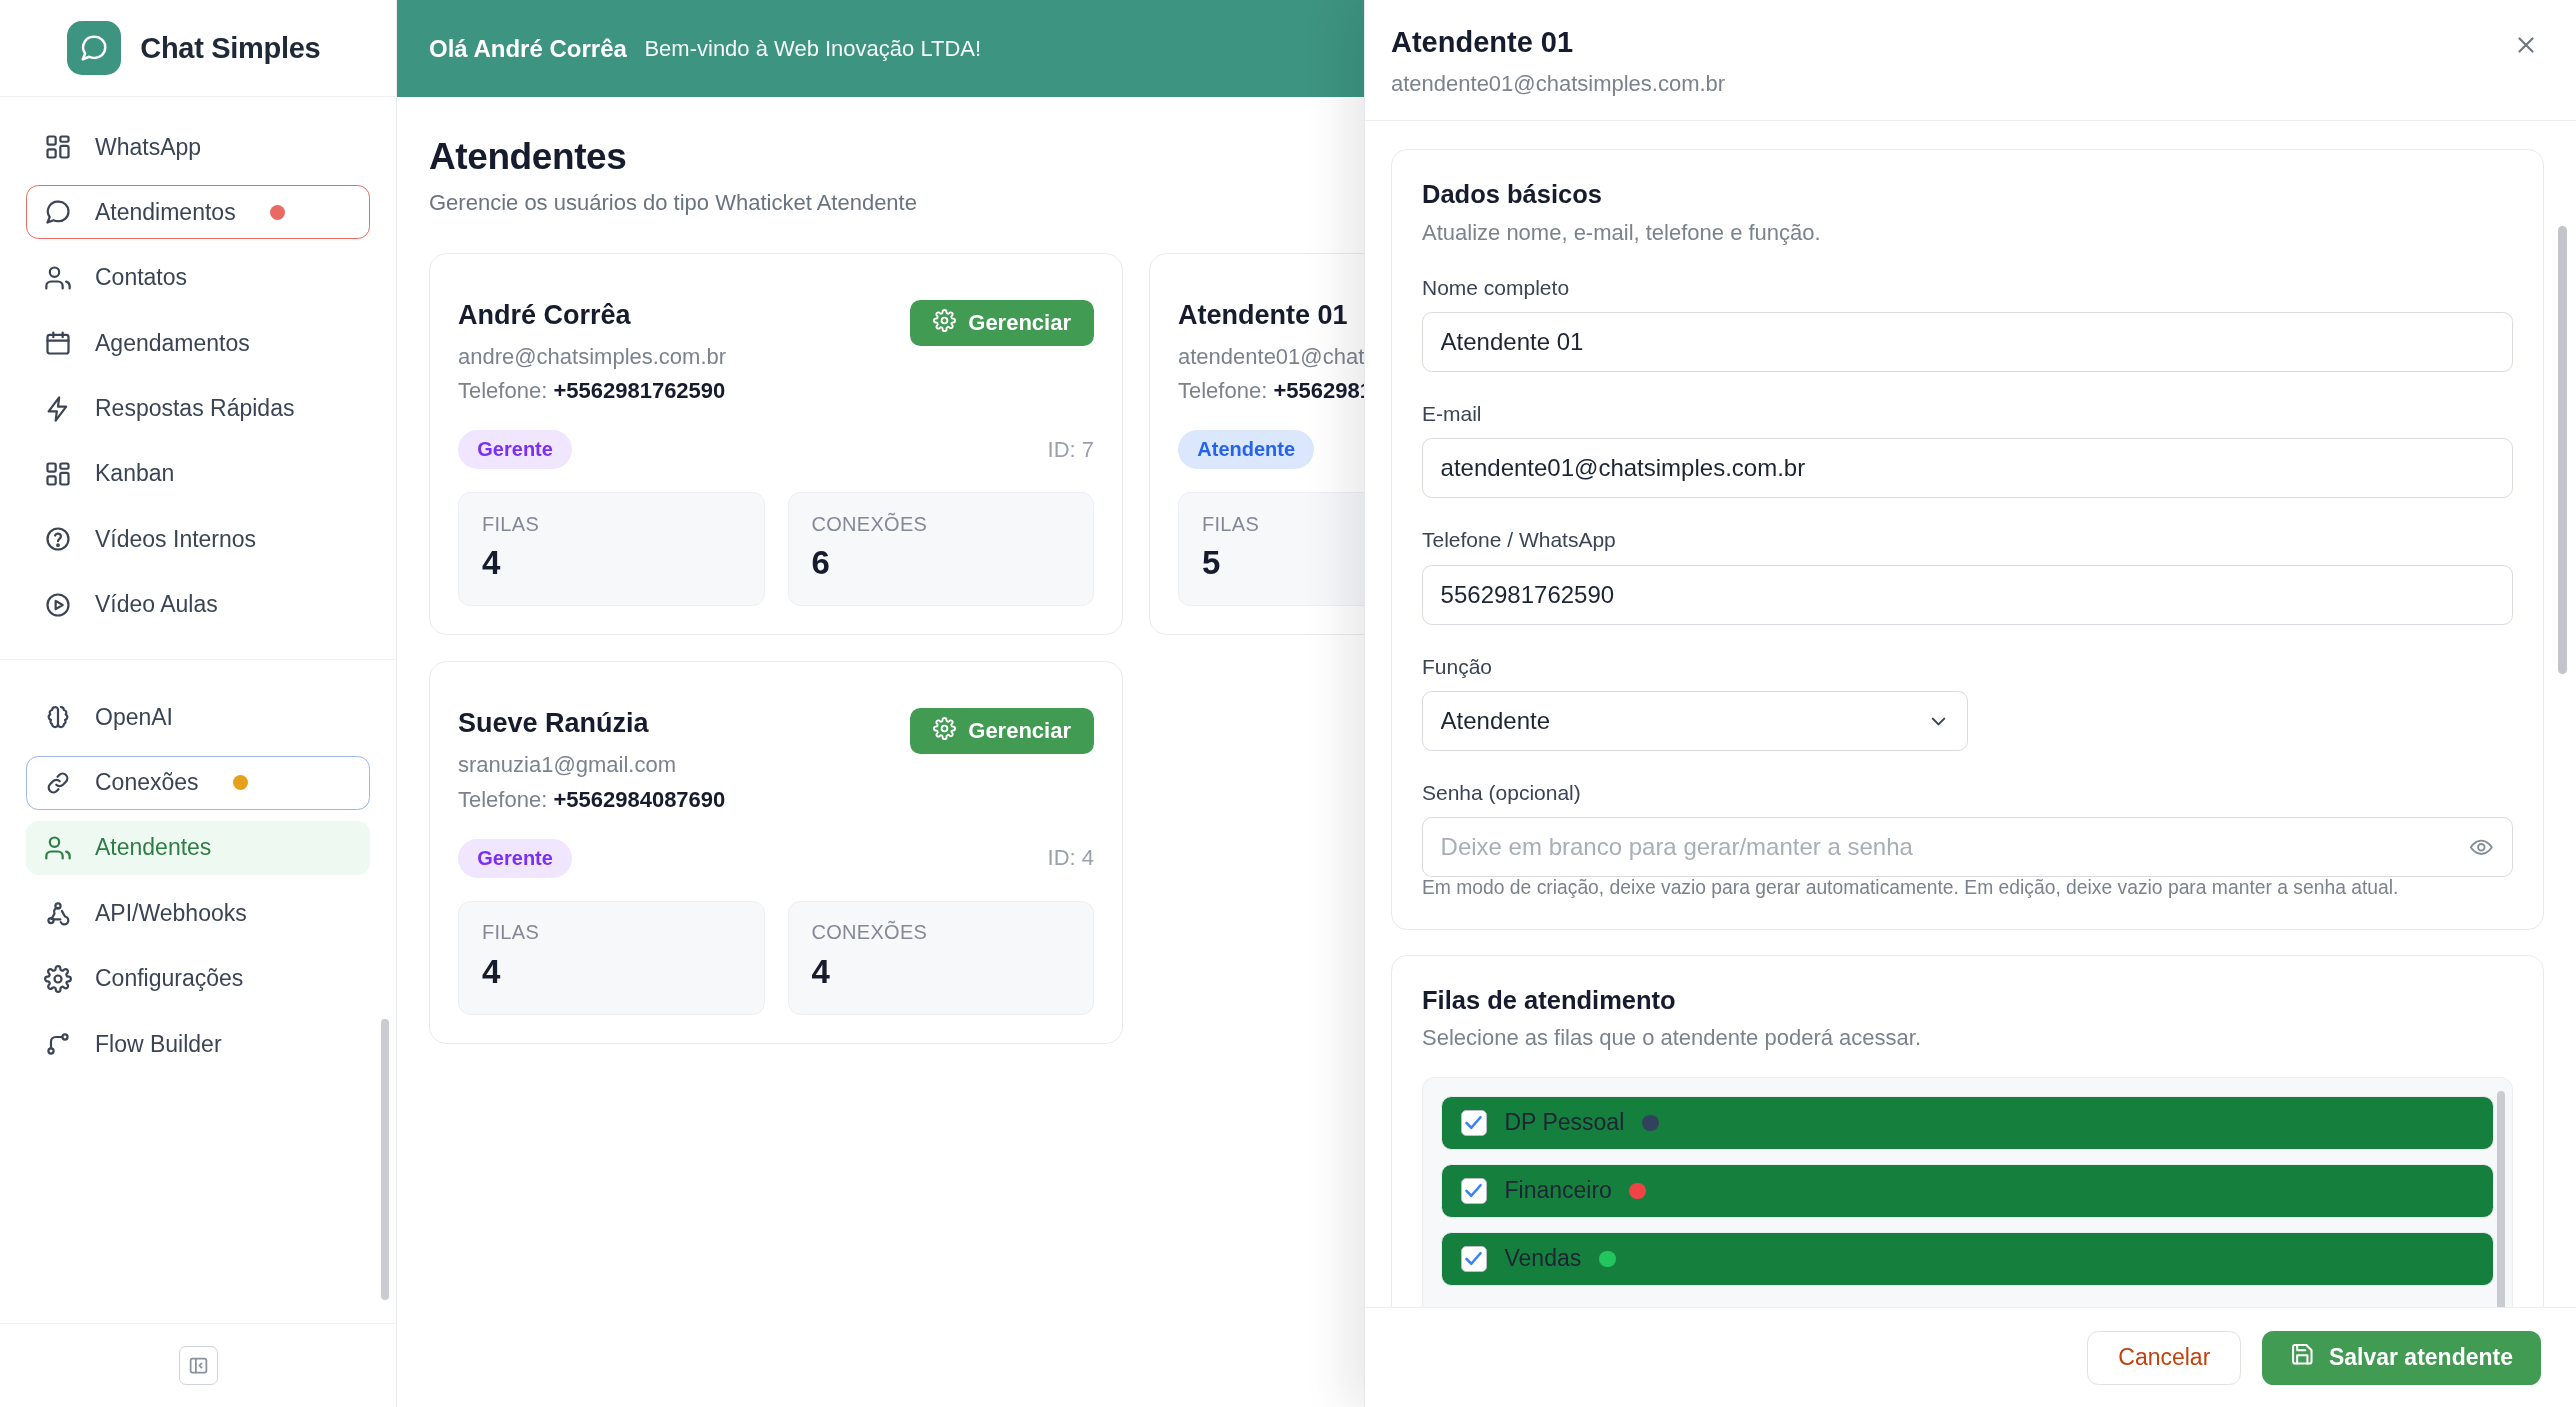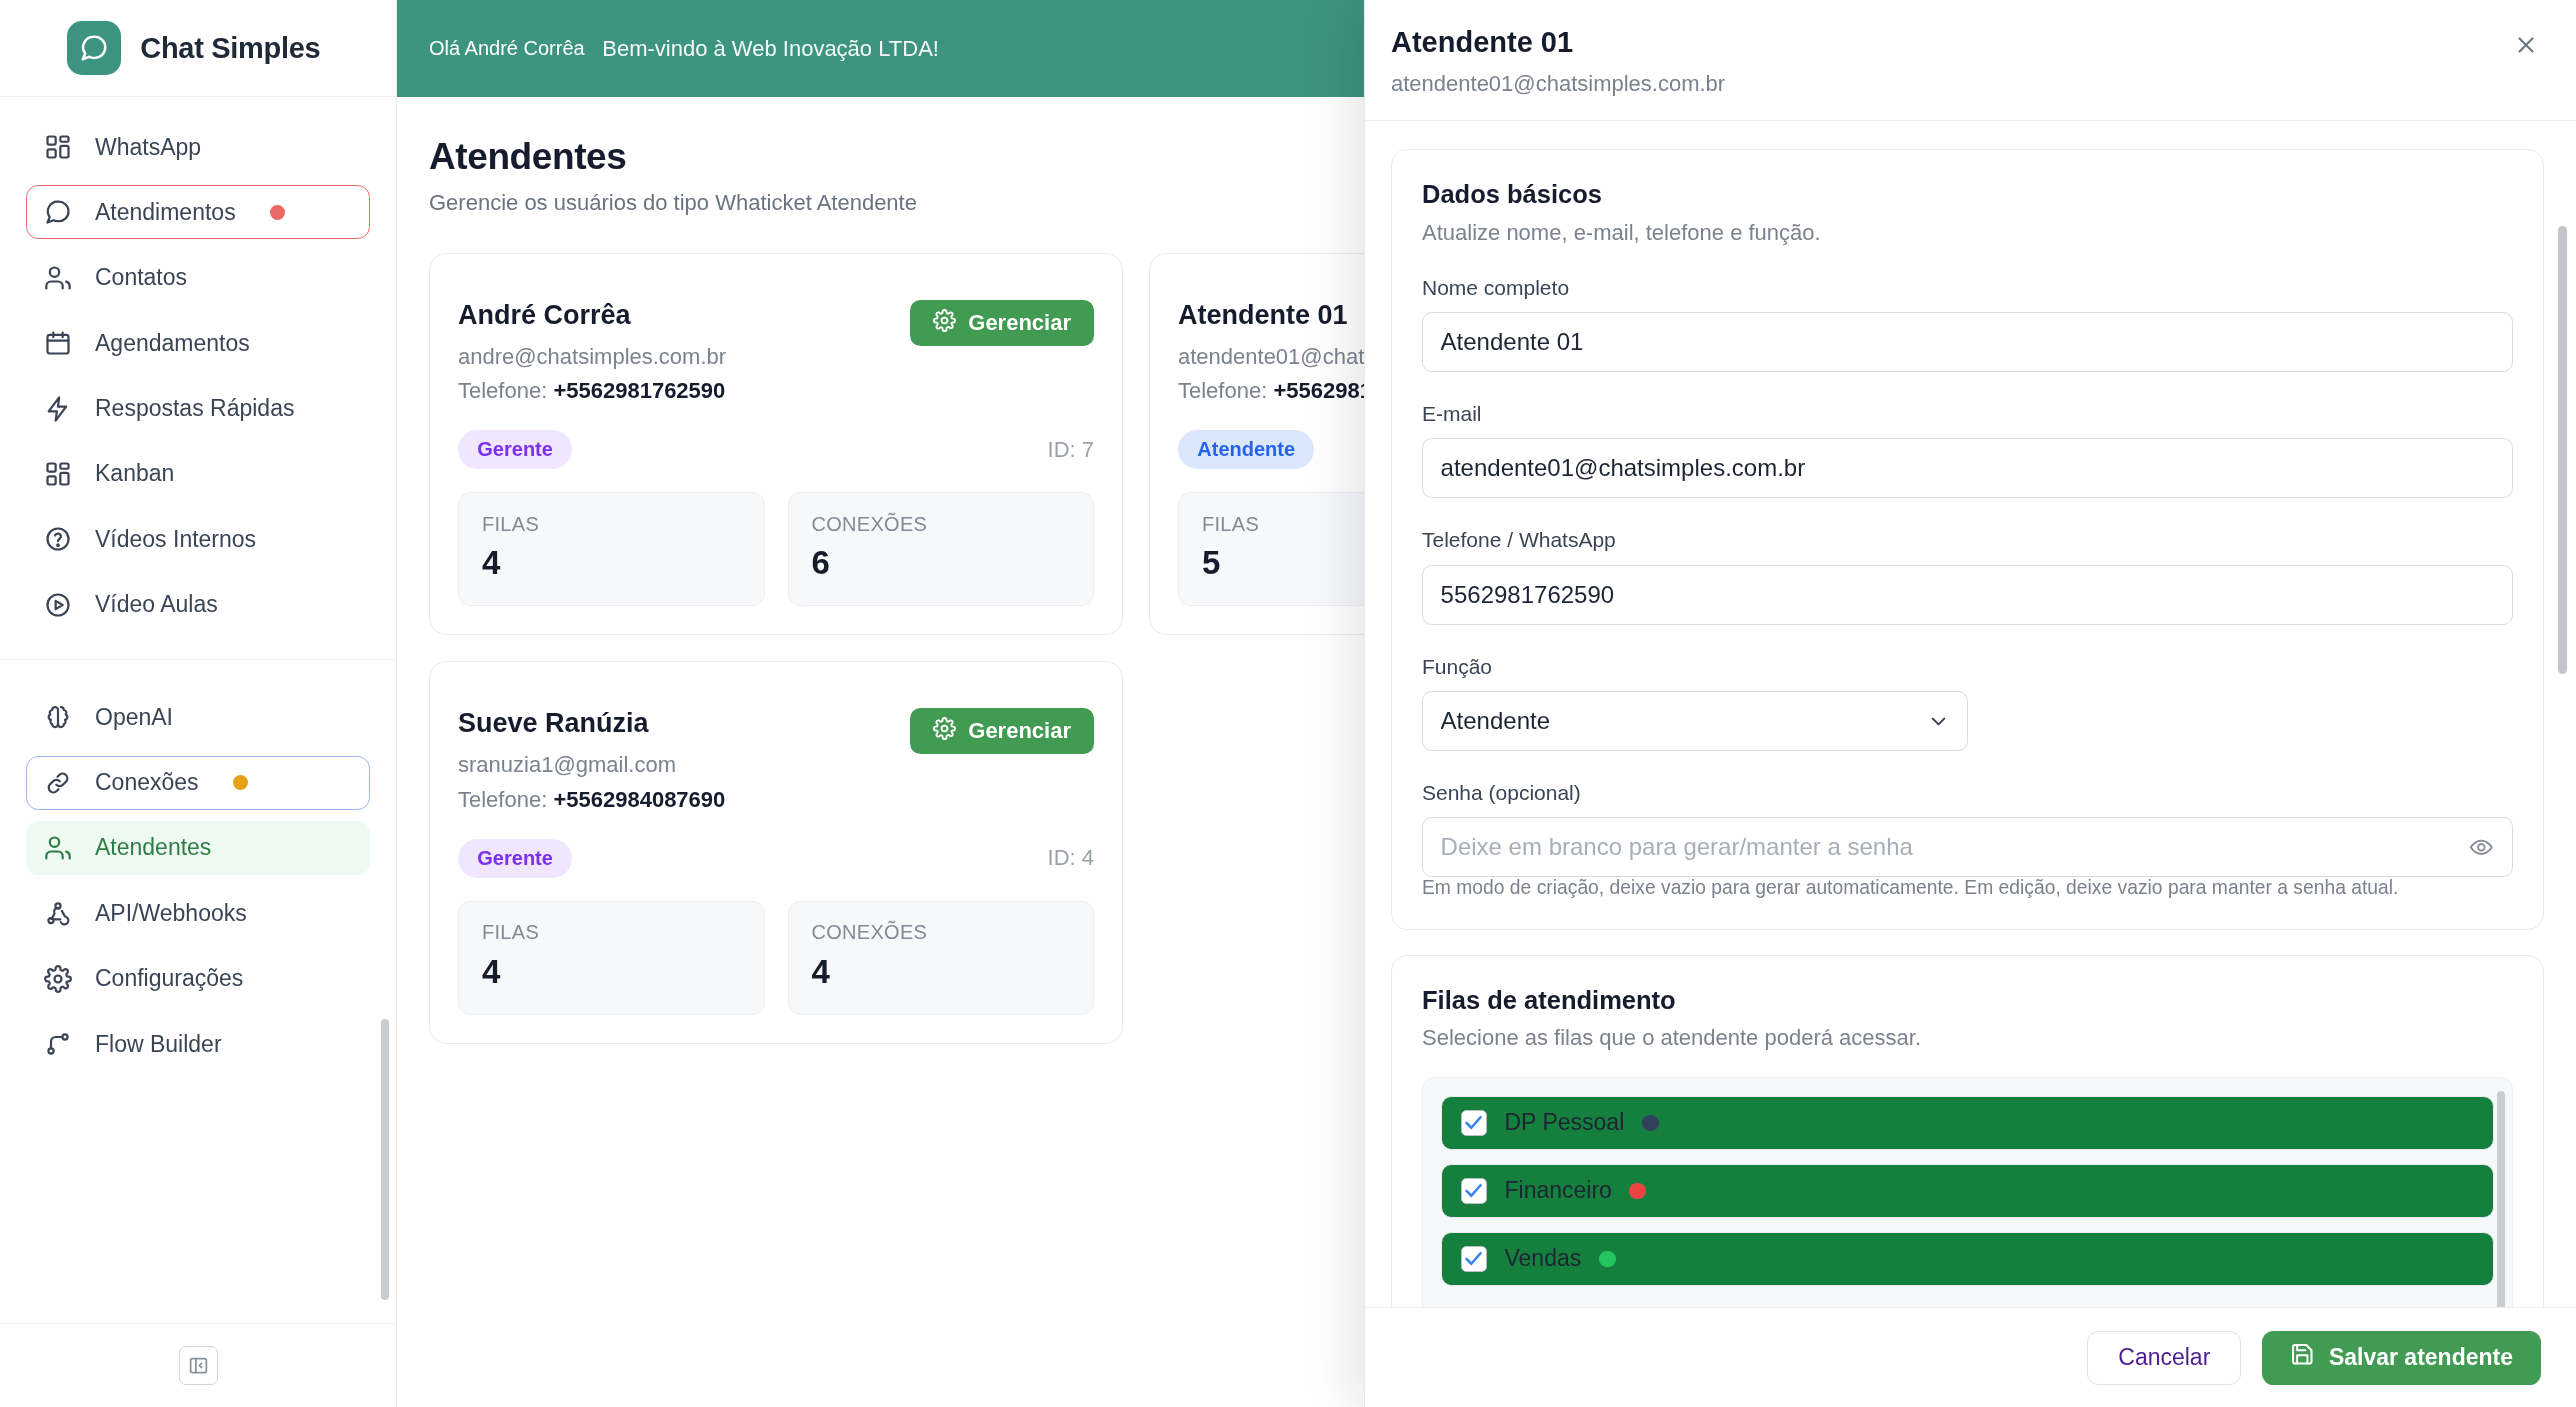--- a/index.html
+++ b/index.html
@@ -56,21 +56,21 @@
     position: absolute; right: 7px; top: 1019px; width: 8px; height: 281px;
     background: #c9cdd2; border-radius: 5.3px;
   }
 
   
   .main { flex: 1; height: 1407px; position: relative; background: #ffffff; overflow: hidden; }
   .topbar {
     height: 97px; background: #3d9480; color: #fff;
     display: flex; align-items: center; padding: 0 32px; gap: 17.6px;
   }
-  .topbar .hello { font-size: 20px; font-weight: normal; }
+  .topbar .hello { font-size: 24px; font-weight: bold; }
   .topbar .welcome { font-size: 22px; opacity: .95; }
 
   .page-head { padding: 39px 32px 0 32px; }
   .page-title { font-size: 37px; font-weight: bold; color: #161c2d; letter-spacing: -0.4px; }
   .page-sub { font-size: 22px; color: #6b7380; margin-top: 12.3px; }
 
   .cards {
     display: flex; flex-wrap: wrap; gap: 26px; padding: 37px 32px 0 32px;
     align-content: flex-start;
   }
@@ -166,21 +166,21 @@
     position: absolute; right: 8.8px; top: 105px; width: 9.7px; height: 448px;
     background: #c2c6cb; border-radius: 6.2px; z-index: 40;
   }
 
   .drawer-foot {
     border-top: 0.9px solid #eceef1; height: 100px; display: flex; align-items: center;
     justify-content: flex-end; gap: 21px; padding: 0 35px; background: #fff;
   }
   .btn-cancel {
     height: 54px; padding: 0 30px; border: 0.9px solid #dfe2e6; border-radius: 11.4px;
-    background: #fff; color: #4c1d95; font-size: 23px; font-family: "Liberation Sans", sans-serif;
+    background: #fff; color: #c2410c; font-size: 23px; font-family: "Liberation Sans", sans-serif;
   }
   .btn-save {
     height: 54px; padding: 0 28px; border: none; border-radius: 11.4px;
     background: #419b53; color: #fff; font-size: 23px; font-weight: bold;
     display: inline-flex; align-items: center; gap: 14px; font-family: "Liberation Sans", sans-serif;
   }
 </style>
 </head>
 <body>
 

